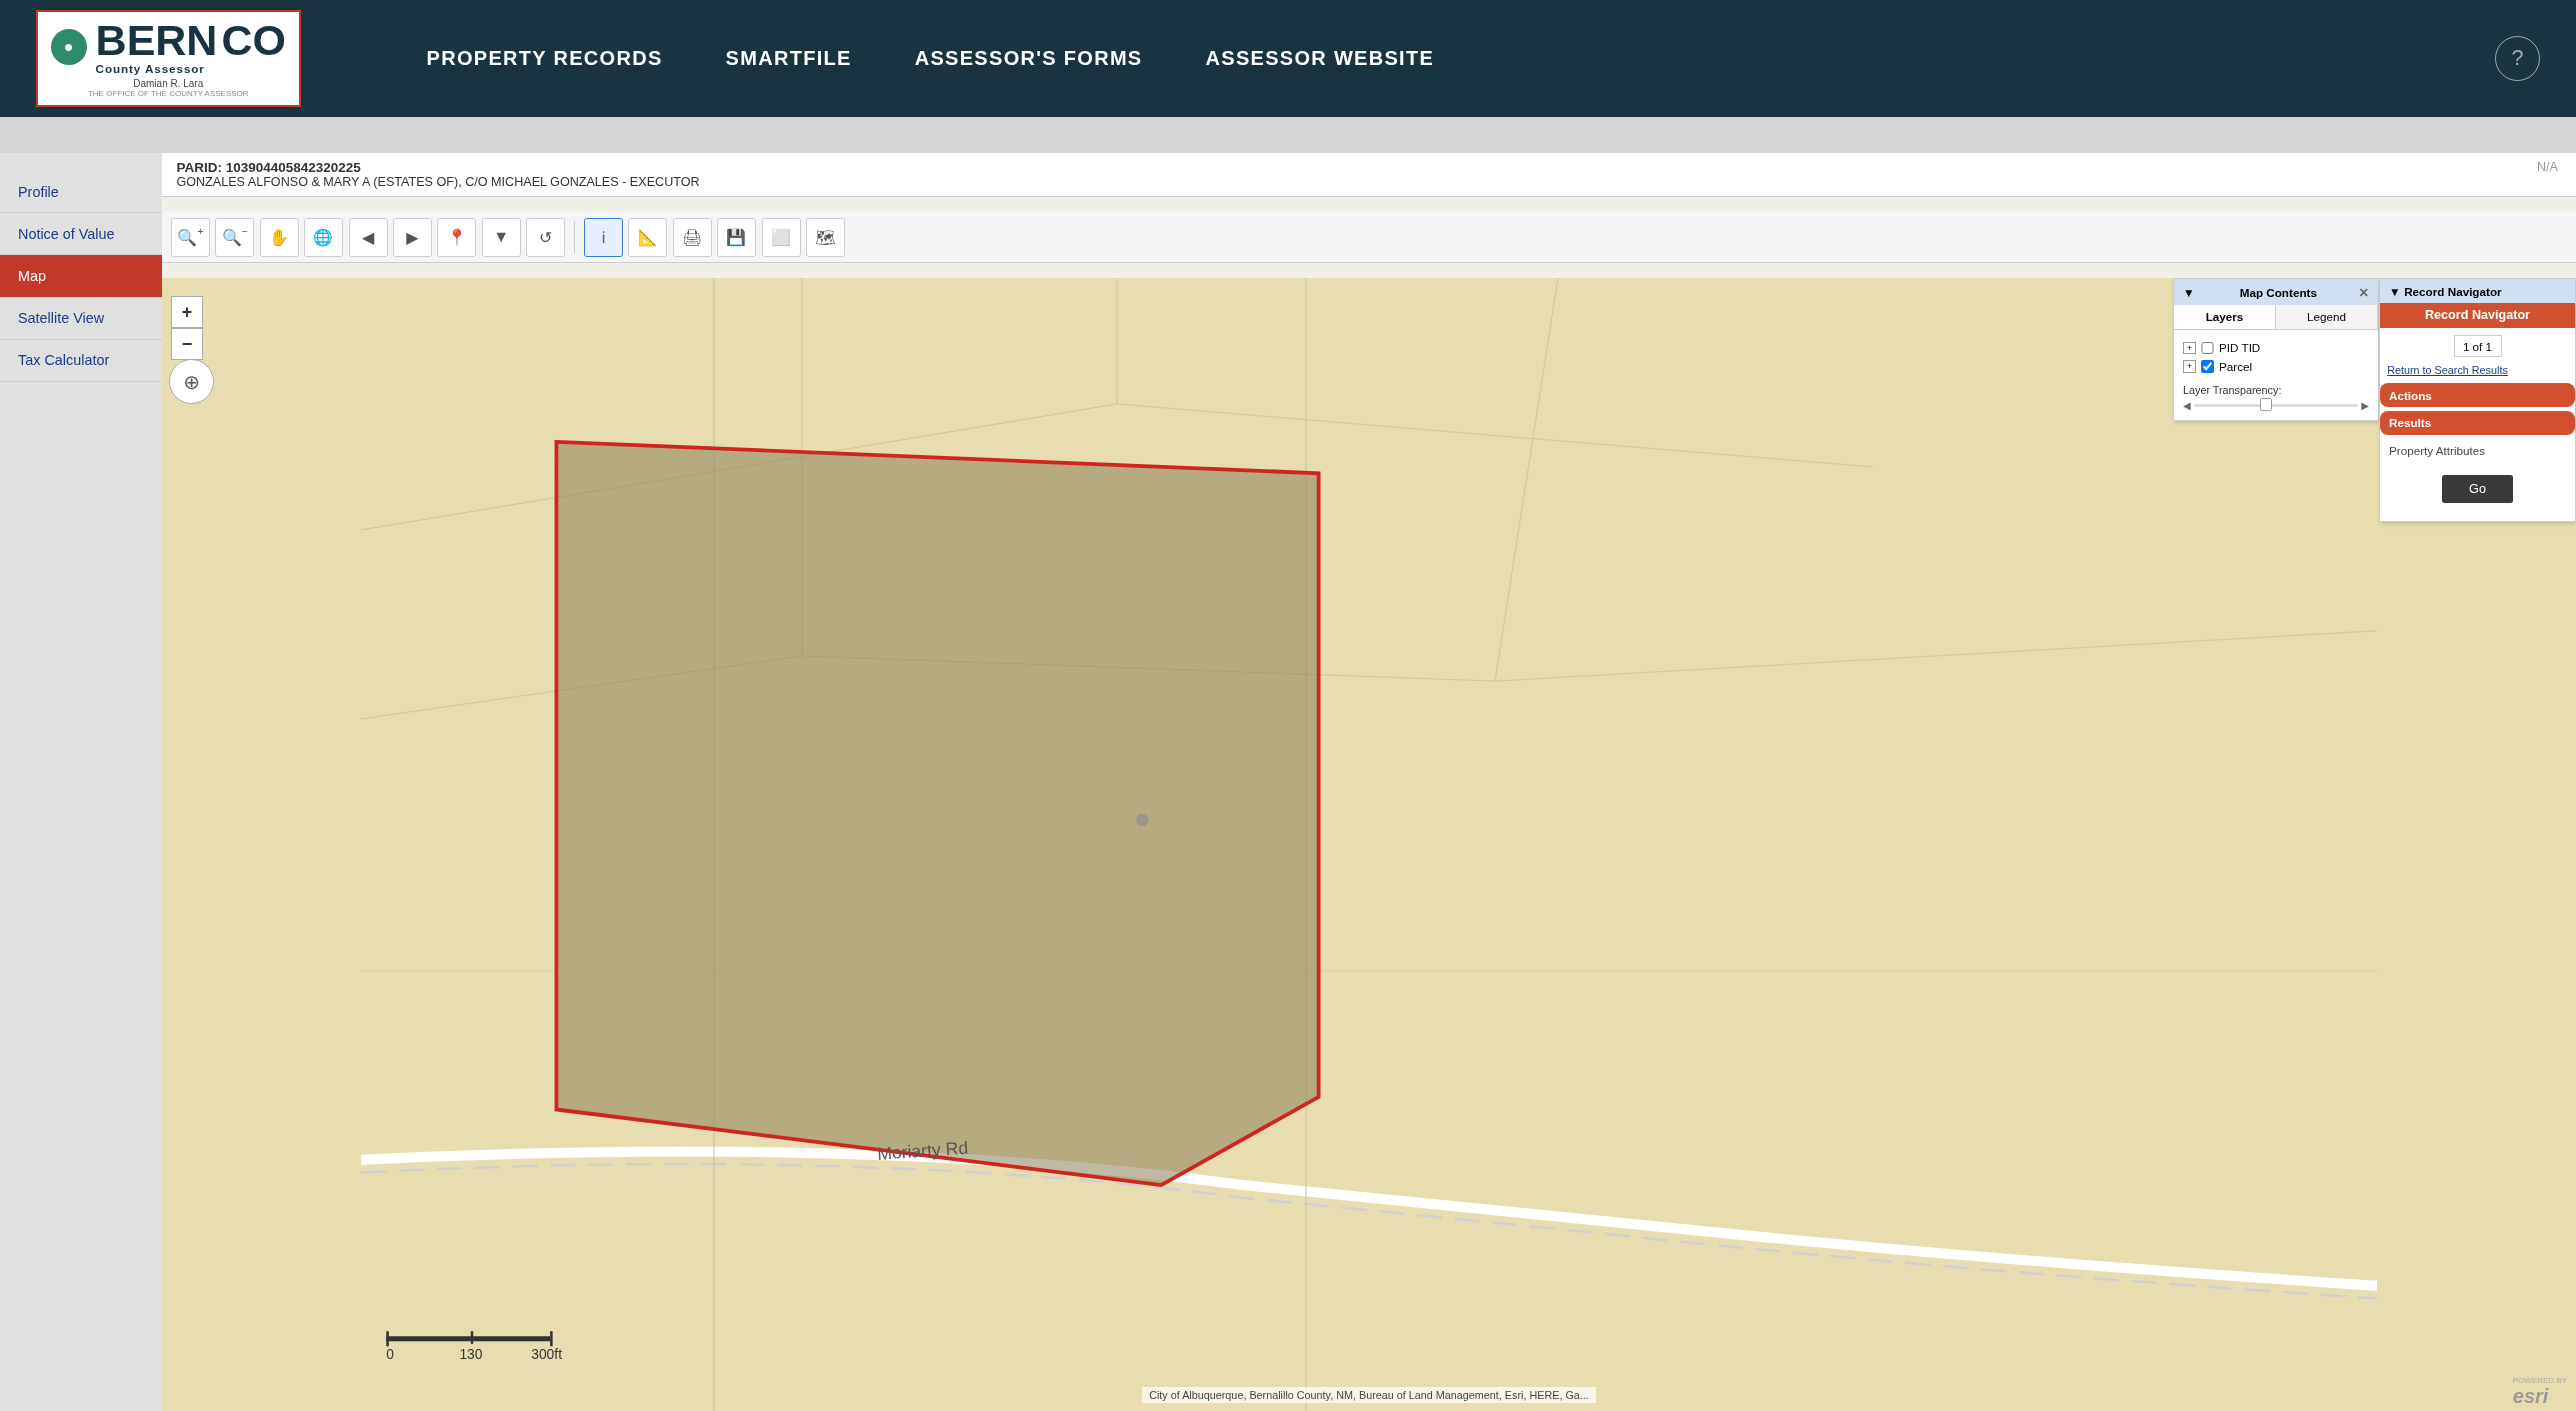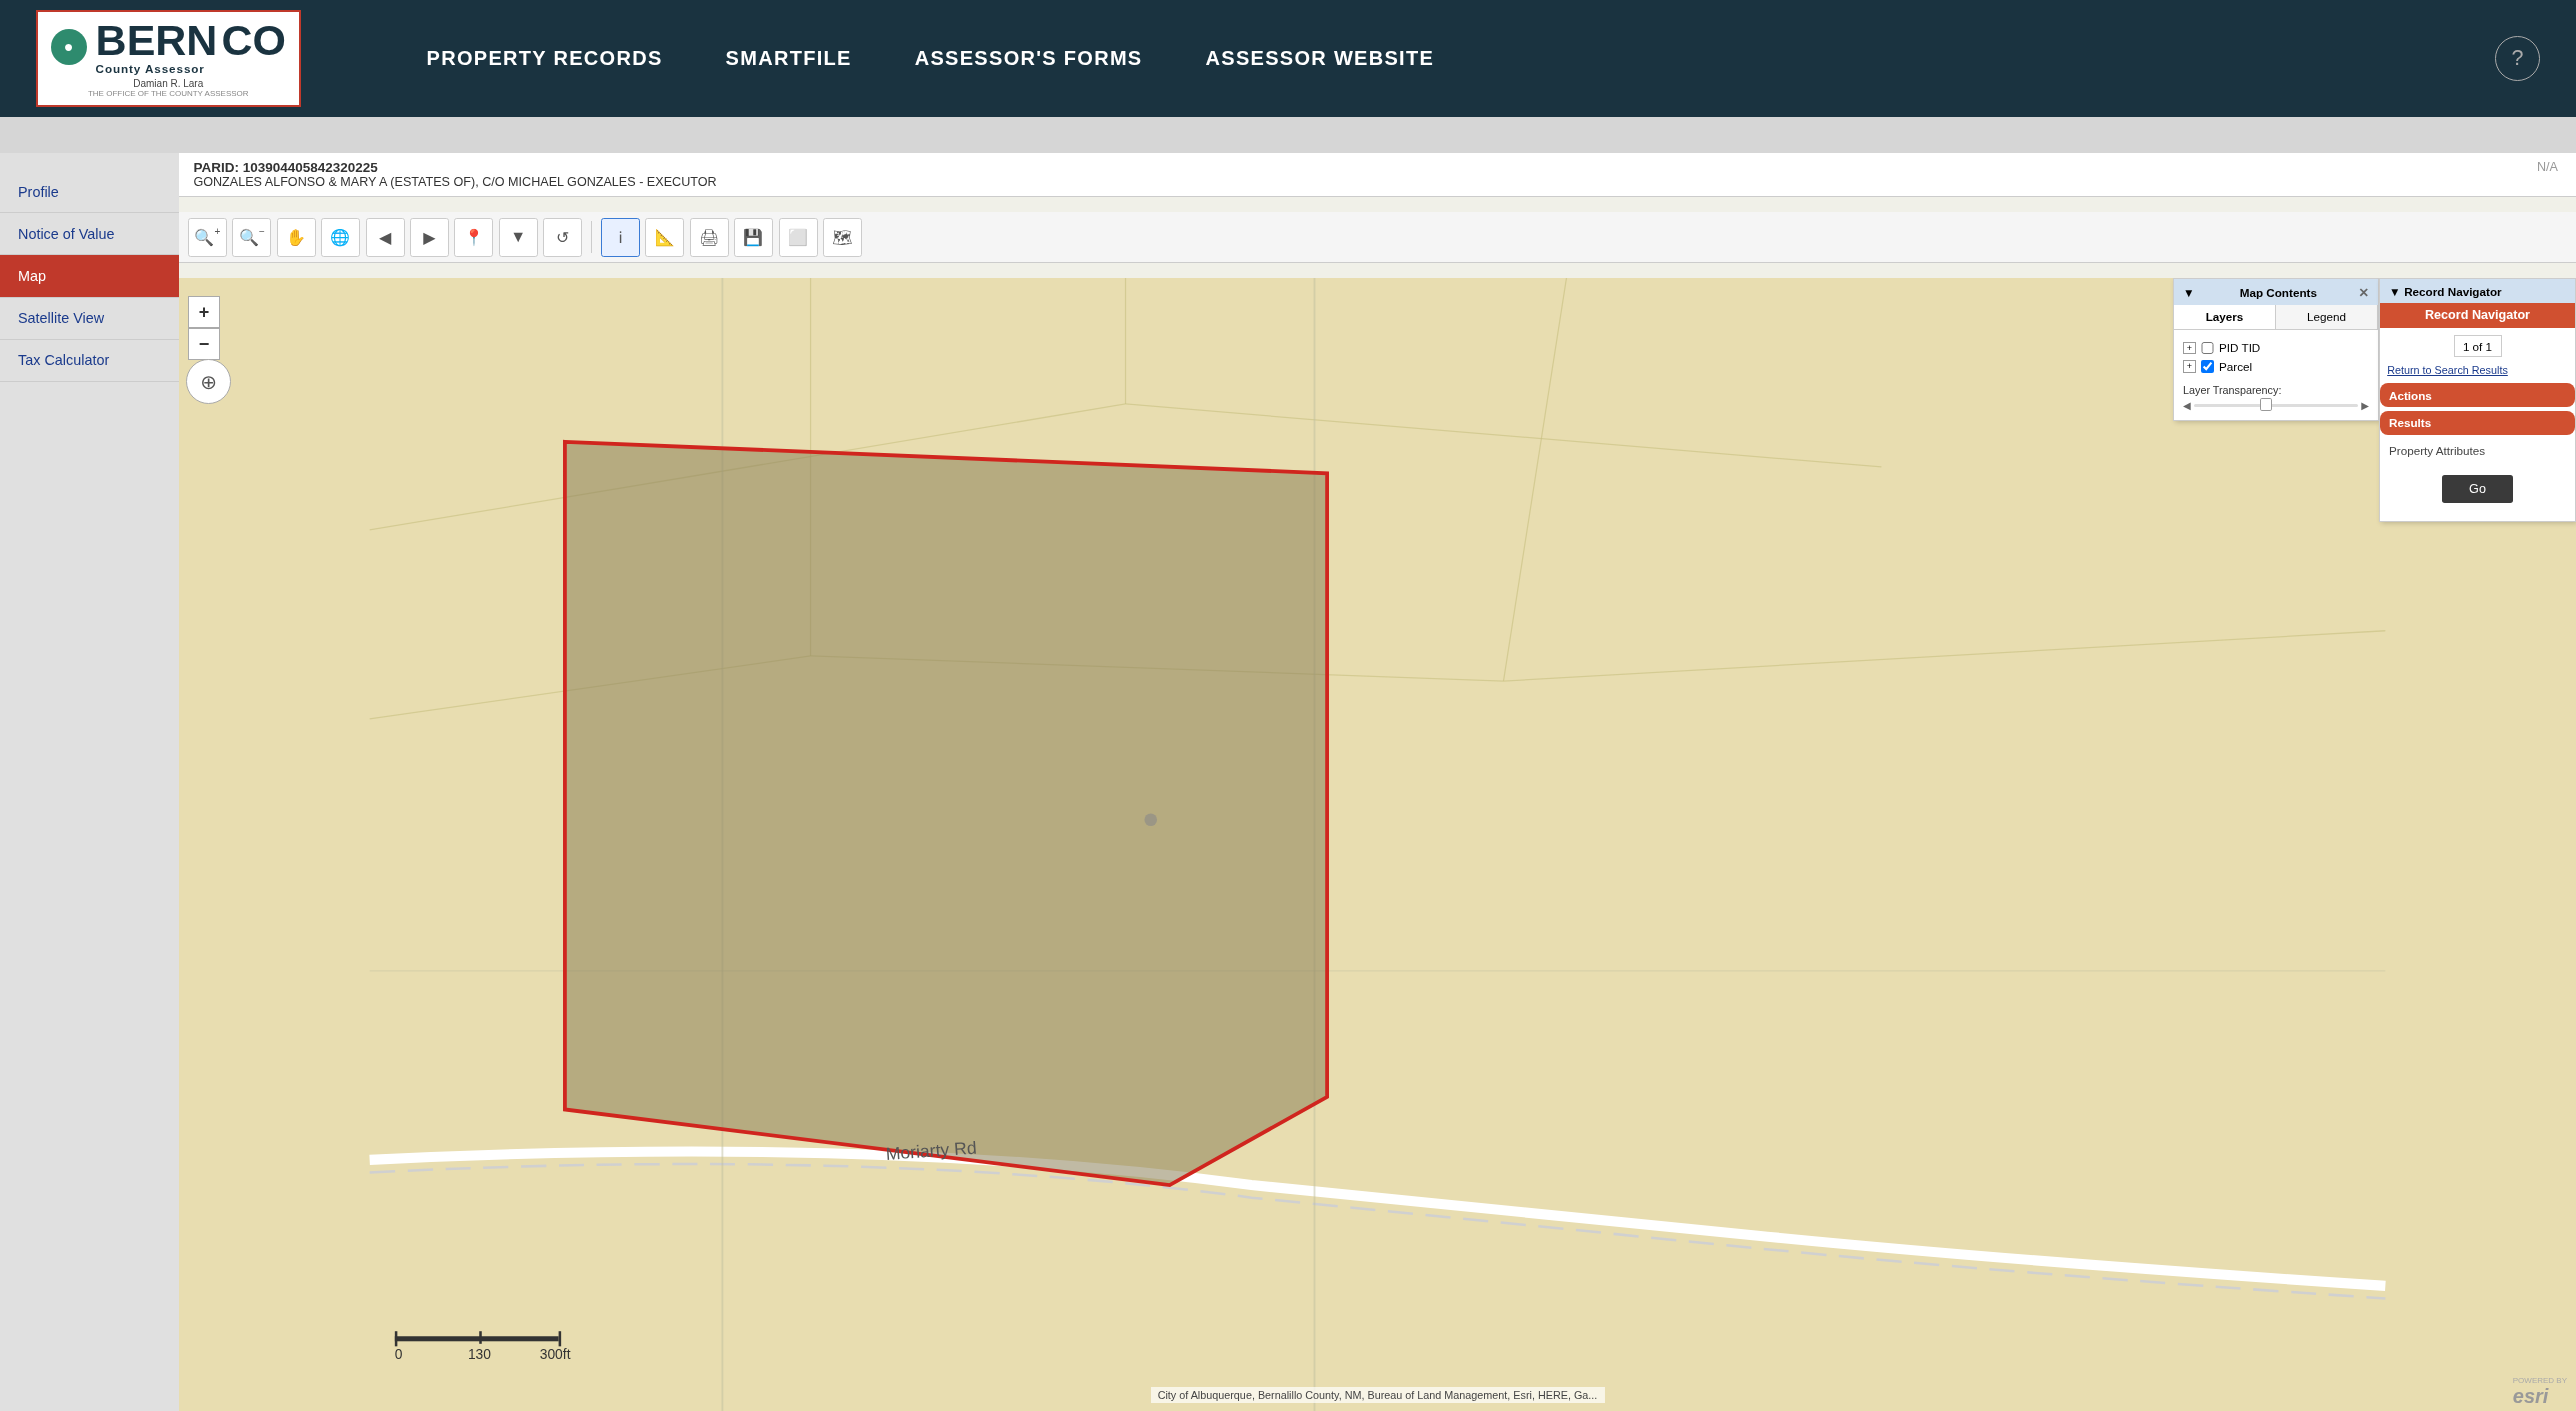--- a/index.html
+++ b/index.html
@@ -76,21 +76,21 @@
     }
 
     
     .main-content {
       display: flex;
       height: calc(1412px - 117px - 36px);
     }
 
     
     .sidebar {
-      width: 179px;
+      width: 162px;
       background: #e0e0e0;
       padding-top: 18px;
       flex-shrink: 0;
     }
     .sidebar-item {
       padding: 12.6px 18px;
       font-size: 14.4px;
       color: #1a3a8c;
       cursor: pointer;
       border-bottom: 0.9px solid #ccc;

